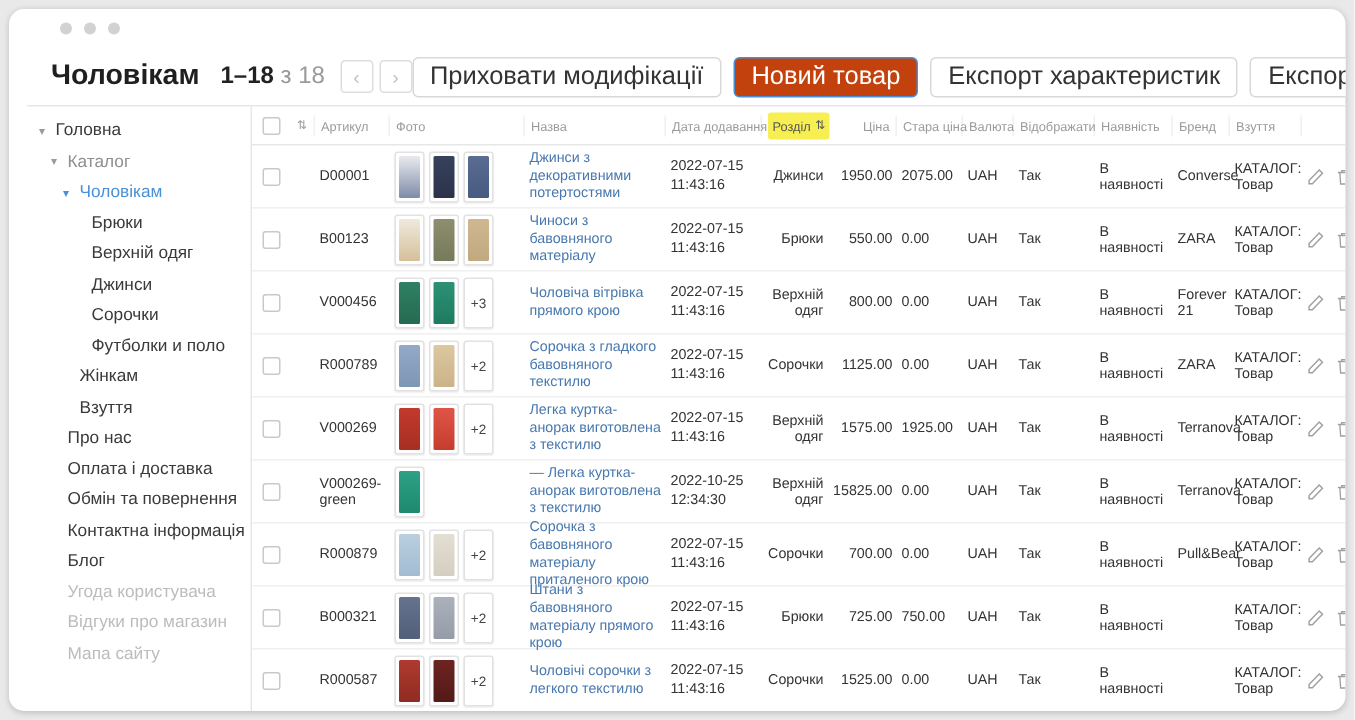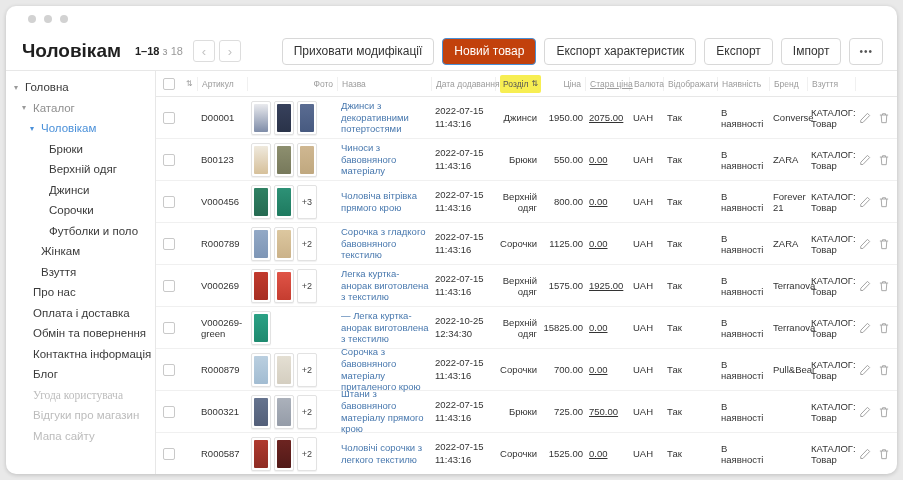--- a/index.html
+++ b/index.html
@@ -1,32 +1,32 @@
 <!DOCTYPE html>
 <html><head>
 <meta charset="utf-8">
 <style>
   * { margin:0; padding:0; box-sizing:border-box; }
   html,body { width:903px; height:480px; }
   body { background:#e9e9e9; font-family:"Liberation Sans",sans-serif; overflow:hidden; position:relative; }
   .window { position:absolute; left:6px; top:6px; right:6px; bottom:6px; background:#fff; border-radius:10px;
-            box-shadow:0 1px 4px rgba(0,0,0,.18); overflow:hidden; display:flex; flex-direction:column; }
+            box-shadow:0 1px 4px rgba(0,0,0,.18); overflow:hidden; display:flex; flex-direction:column;padding-left:12px; }
   .titlebar { height:26px; flex:none; display:flex; align-items:center; padding-left:22px; gap:8px; }
   .dot { width:8px; height:8px; border-radius:50%; background:#d2d2d2; }
   .pagehead { height:38px; flex:none; display:flex; align-items:center; padding:0 14px 0 16px; }
   .title { font-size:19px; font-weight:700; color:#1f1f1f; }
-  .pag { font-size:11px; color:#222; margin-left:14px; white-space:nowrap; }
+  .pag { font-size:16px; color:#222; margin-left:14px; white-space:nowrap; }
   .pag .total { color:#9a9a9a; }
   .pagebtns { display:flex; gap:4px; margin-left:10px; }
   .pbtn { width:22px; height:22px; border:1px solid #ddd; border-radius:3px; background:#fff; color:#c3c3c3;
           font-size:13px; line-height:19px; text-align:center; cursor:pointer; }
   .spacer { flex:1; }
   .btns { display:flex; gap:8px; align-items:center; }
   .btn { height:27px; padding:0 11px; border:1px solid #d8d8d8; border-radius:4px; background:#fff; color:#333;
-         font-size:12px; font-family:inherit; white-space:nowrap; cursor:pointer; }
+         font-size:17px; font-family:inherit; white-space:nowrap; cursor:pointer; }
   .btn.primary { background:#c2410c; border-color:#4a8fd4; color:#fff; }
   .btn.more { padding:0 9px; color:#555; letter-spacing:1px; font-size:10px; }
   .content { flex:1; display:flex; border-top:1px solid #e7e7e7; min-height:0; }
   .sidebar { width:150px; flex:none; border-right:1px solid #e7e7e7; padding-top:6px; font-size:11.5px; overflow:hidden; }
   .side-item { height:20.5px; display:flex; align-items:center; color:#3a3a3a; white-space:nowrap; cursor:pointer; }
   .side-item .chev { width:11px; flex:none; font-size:8px; color:#9a9a9a; }
   .side-item.active { color:#4a90d9; } .side-item.active .chev { color:#4a90d9; }
   .side-item.dim { color:#8f8f8f; }
   .side-item.muted { color:#bcbcbc; }
   .main { flex:1; min-width:0; display:flex; flex-direction:column; }
@@ -35,26 +35,26 @@
   .thead > div { padding:0 4px; white-space:nowrap; overflow:visible; border-right:1px solid #f0f0f0;
                  height:14px; line-height:14px; }
   .thead > div:last-child, .thead .c-check { border-right:none; }
   .sorticon { font-size:8px; color:#9b9b9b; }
   .chip { background:#f7ee52; border-radius:2px; padding:2px 3px; color:#555; display:inline-flex; gap:3px;
           align-items:center; position:relative; top:-2px; }
   .chip .sorticon { color:#555; }
   .c-check{width:26px;flex:none;display:flex;align-items:center;justify-content:center;}
   .c-sort{width:16px;flex:none;}
   .c-art{width:50px;flex:none;}
-  .c-photo{width:90px;flex:none;text-align:right;}
+  .c-photo{width:90px;flex:none;}
   .c-name{width:94px;flex:none;}
   .c-date{width:64px;flex:none;}
   .c-sec{width:44px;flex:none;text-align:right;}
   .c-price{width:46px;flex:none;text-align:right;}
-  .c-old{width:44px;flex:none;text-decoration:underline;}
+  .c-old{width:44px;flex:none;}
   .c-cur{width:34px;flex:none;}
   .c-disp{width:54px;flex:none;}
   .c-avail{width:52px;flex:none;}
   .c-brand{width:38px;flex:none;}
   .c-tpl{width:48px;flex:none;}
   .c-act{width:40px;flex:none;}
   .tbody { flex:1; overflow:hidden; }
   .trow { display:flex; align-items:center; height:42px; border-bottom:1px solid #f0f0f0; font-size:9.5px; color:#333; }
   .trow > div { padding:0 3px; }
   .trow .c-check { padding:0; }
@@ -156,21 +156,21 @@
           <span>Обмін та повернення</span>
         </div>
         <div class="side-item" style="padding-left: 16px;">
           <span class="chev"></span>
           <span>Контактна інформація</span>
         </div>
         <div class="side-item" style="padding-left: 16px;">
           <span class="chev"></span>
           <span>Блог</span>
         </div>
-        <div class="side-item muted" style="padding-left: 16px; font-family: Liberation Serif, serif;">
+        <div class="side-item muted" style="padding-left: 16px;">
           <span class="chev"></span>
           <span>Угода користувача</span>
         </div>
         <div class="side-item muted" style="padding-left: 16px;">
           <span class="chev"></span>
           <span>Відгуки про магазин</span>
         </div>
         <div class="side-item muted" style="padding-left: 16px;">
           <span class="chev"></span>
           <span>Мапа сайту</span>

